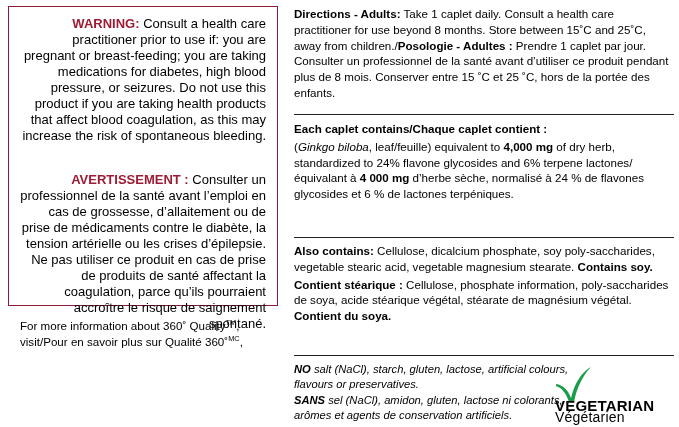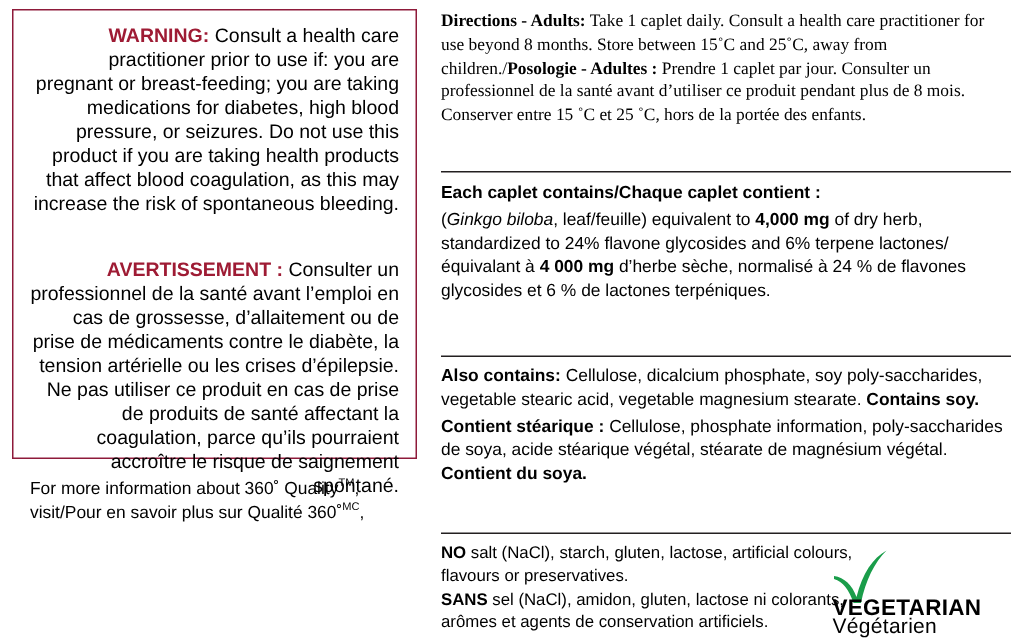--- a/index.html
+++ b/index.html
@@ -85,35 +85,35 @@
     width: 380px;
     font-size: 11.6px;
     line-height: 15.8px;
     text-align: left;
   }
   .sec p { margin: 0; }
   .sec p + p { margin-top: 2px; }
   .bold { font-weight: bold; }
   .ital { font-style: italic; }
 
-  .sec-directions { top: 6px; font-family: Liberation Serif, serif; }
+  .sec-directions { top: 6px; }
   .hr {
     position: absolute;
     left: 4px;
     width: 380px;
     height: 0;
     border-top: 1px solid #231f20;
   }
   .hr1 { top: 114px; }
   .hr2 { top: 237px; }
   .hr3 { top: 355px; }
 
   .sec-caplet { top: 121px; }
   .sec-also { top: 243px; }
-  .sec-no { top: 362px; width: 300px; font-size: 11.2px; line-height: 14.6px; }
+  .sec-no { top: 362px; width: 300px; font-size: 11.2px; line-height: 14.6px; font-style: italic; }
 
   
   .veg-logo {
     position: absolute;
     right: 6px;
     bottom: 8px;
     width: 120px;
     height: 54px;
   }
   .veg-check {

